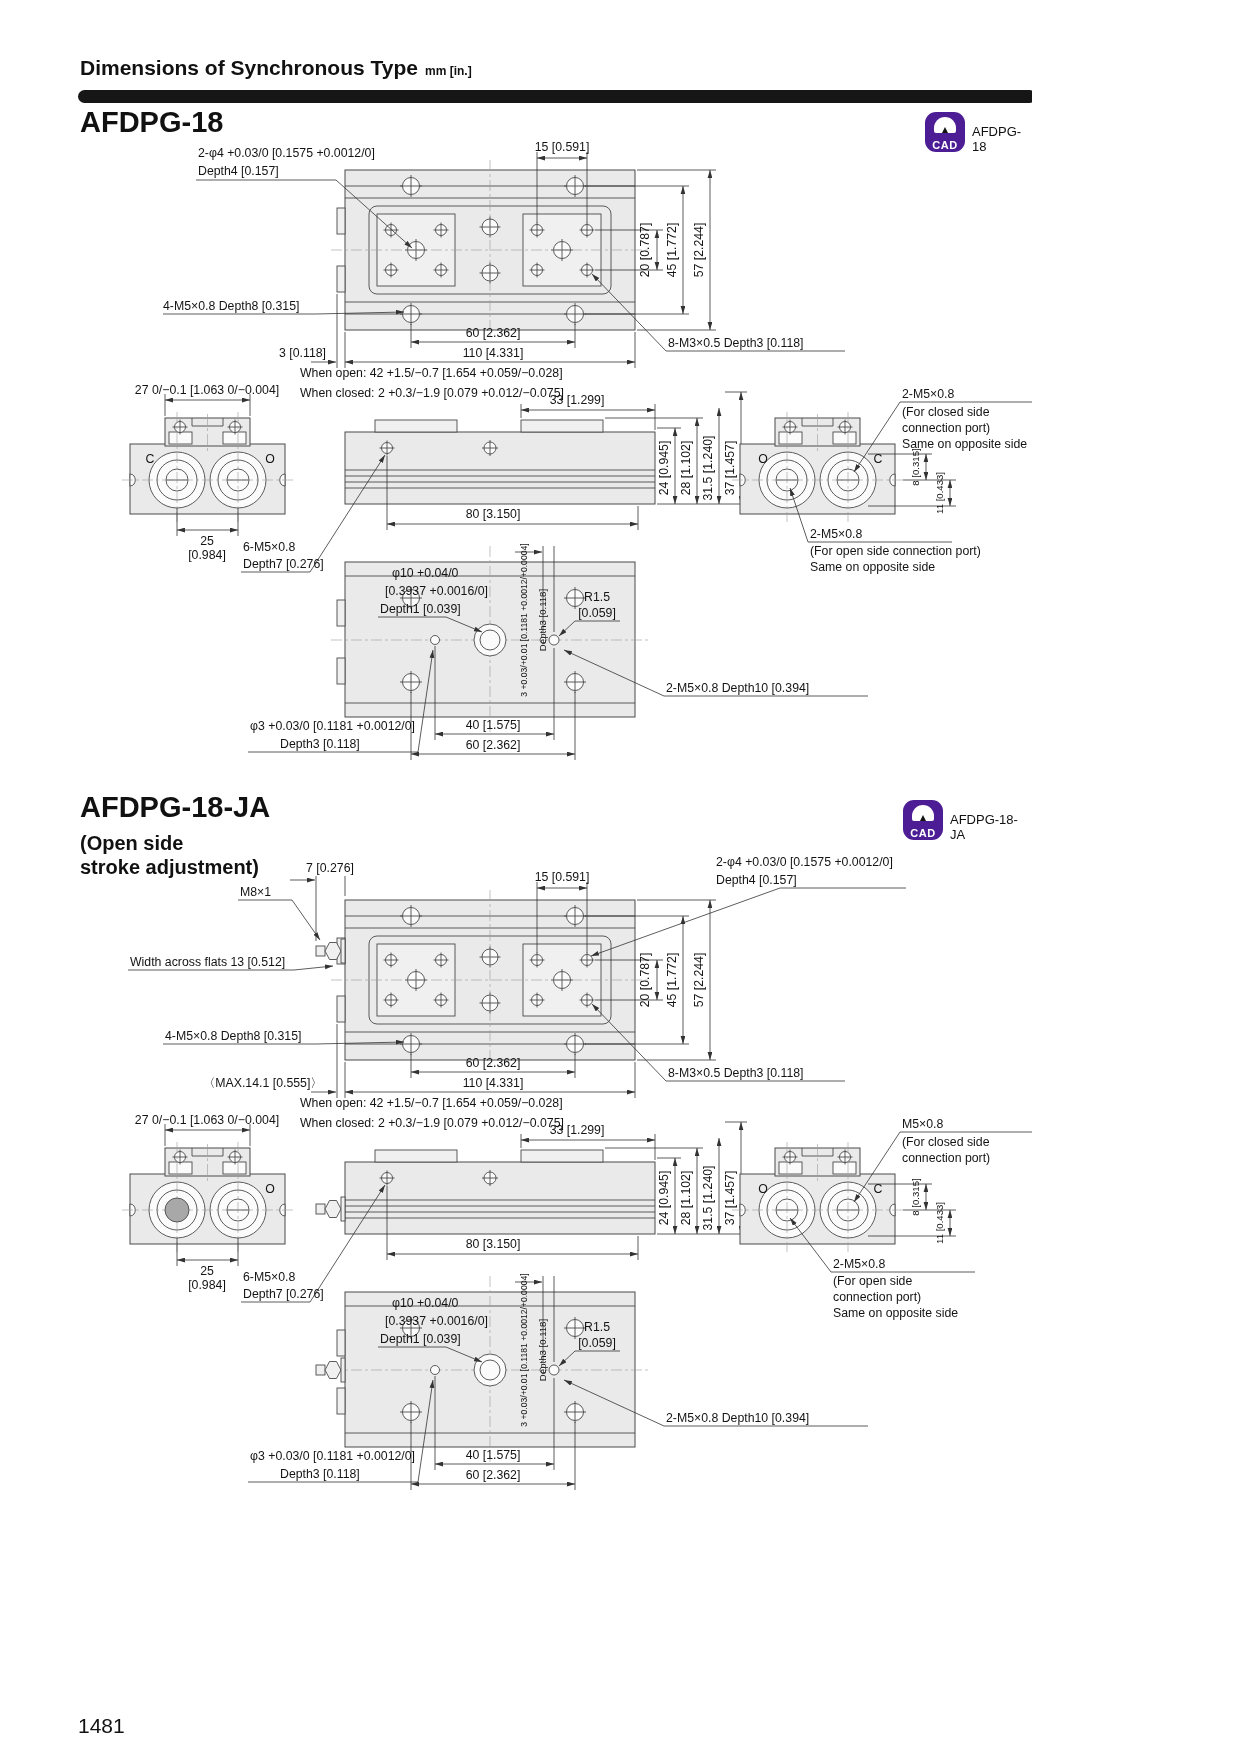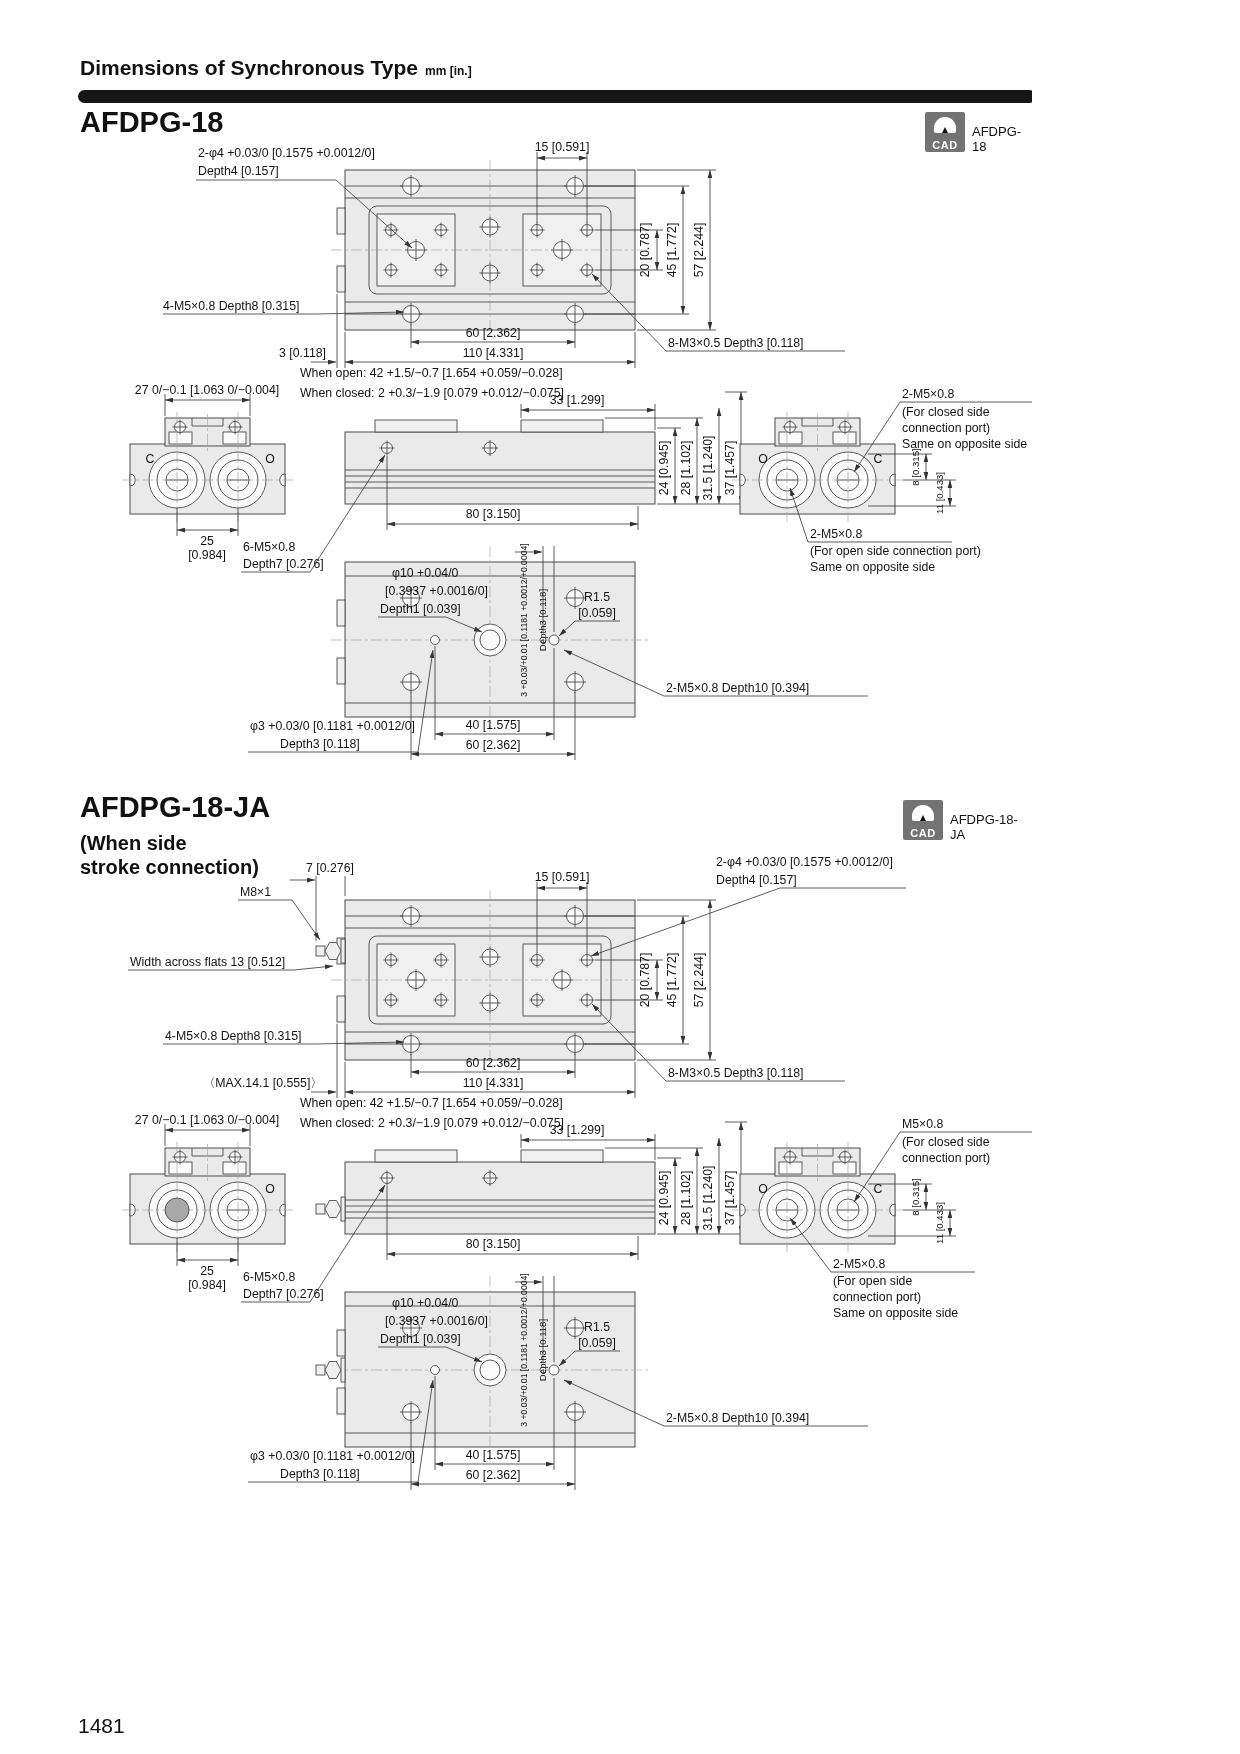--- a/index.html
+++ b/index.html
@@ -3,21 +3,21 @@
 <meta charset="utf-8">
 <style>
   html,body{margin:0;padding:0;background:#fff}
   .page{position:relative;width:1032px;height:1754px;background:#fff;
         font-family:"Liberation Sans",sans-serif;color:#111;overflow:hidden}
   .hd-title{position:absolute;left:80px;top:56px;font-size:21px;font-weight:bold}
   .hd-units{font-size:12px;font-weight:bold;margin-left:7px}
   .bar{position:absolute;left:78px;top:90px;width:958px;height:13px;background:#161616;border-radius:7px}
   .sec-title{position:absolute;font-size:29px;font-weight:bold}
   .sec-sub{position:absolute;left:80px;top:831px;font-size:20px;font-weight:bold;line-height:1.2}
-  .cad{position:absolute;width:40px;height:40px;background:#737373;border-radius:2px}
+  .cad{position:absolute;width:40px;height:40px;background:#4c1d95;border-radius:11px}
   .cad .arch{position:absolute;top:5px;left:9px;width:22px;height:16px;background:#fff;border-radius:11px 11px 2px 2px}
   .cad .arch:after{content:"";position:absolute;bottom:0;left:8px;width:0;height:0;
        border-left:3px solid transparent;border-right:3px solid transparent;border-bottom:6px solid #111}
   .cad .txt{position:absolute;bottom:1px;width:100%;text-align:center;color:#fff;font-size:11px;font-weight:bold;letter-spacing:.5px}
   .cad-ref{position:absolute;font-size:13px}
   .pageno{position:absolute;left:78px;top:1714px;font-size:21px}
   svg.sheet{position:absolute;left:0;top:0}
   .b{fill:#eaeaea;stroke:#4a4a4a;stroke-width:1}
   .b2{fill:#f0f0f0;stroke:#4a4a4a;stroke-width:.9}
   .w{fill:#fbfbfb;stroke:#4a4a4a;stroke-width:.9}
@@ -44,22 +44,22 @@
 
   <div class="sec-title" style="left:80px;top:106px">AFDPG-18</div>
   <div class="cad" style="left:925px;top:112px">
     <span class="arch"></span>
     <span class="txt">CAD</span>
   </div>
   <div class="cad-ref" style="left:972px;top:124px">AFDPG-18</div>
 
   <div class="sec-title" style="left:80px;top:791px">AFDPG-18-JA</div>
   <div class="sec-sub">
-    <div>(When side</div>
-    <div>stroke connection)</div>
+    <div>(Open side</div>
+    <div>stroke adjustment)</div>
   </div>
   <div class="cad" style="left:903px;top:800px">
     <span class="arch"></span>
     <span class="txt">CAD</span>
   </div>
   <div class="cad-ref" style="left:950px;top:812px">AFDPG-18-JA</div>
 
   <div class="pageno">1481</div>
 
 <svg class="sheet" width="1240" height="1754" viewBox="0 0 1240 1754">

